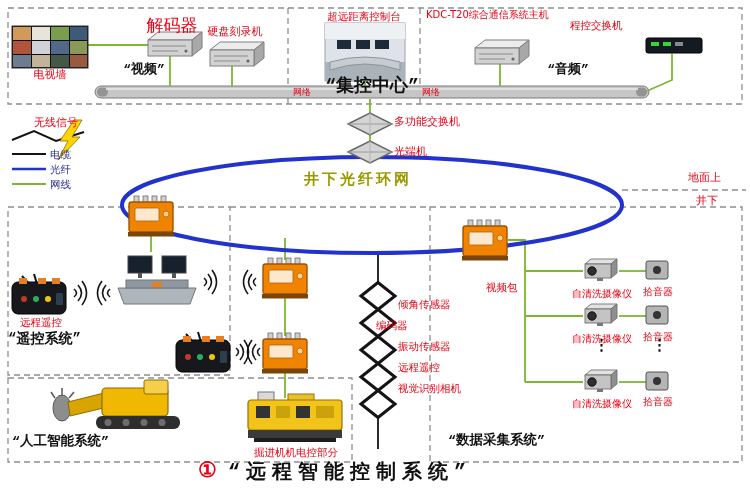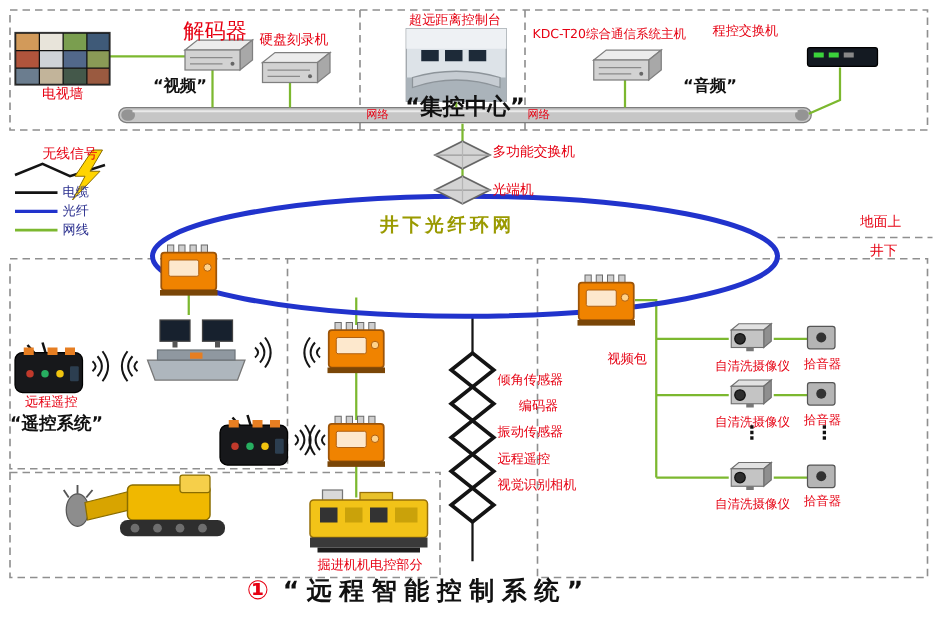--- a/index.html
+++ b/index.html
@@ -2,21 +2,21 @@
 <html style="--accent_red: #e60012; --ethernet: #7cb82f; --fiber: #2133cc; --cable: #141414; --ring_text: #9a9a00; --flameproof: #f08300;"><head>
 <meta charset="utf-8">
 <style>
   * { margin:0; padding:0; box-sizing:border-box; }
   body { background:#fff; font-family:"DejaVu Sans","Liberation Sans",sans-serif; }
   .canvas { position:relative; width:750px; height:499px; background:#fff; overflow:hidden; }
   svg.layer { position:absolute; left:0; top:0; }
   .lbl { position:absolute; white-space:nowrap; line-height:1.15; color:#111; }
   .red  { color:var(--accent_red,#e60012); }
   .blue { color:#2a2f8e;text-align:center; }
-  .bold { font-weight:bold; }
+  .bold { font-weight:bold;font-family:Liberation Mono, monospace; }
   .ctr  { text-align:center; }
   .dashed-box  { fill:none; stroke:#8f8f8f; stroke-width:1.3; stroke-dasharray:6 4; }
   .dashed-line { stroke:#8f8f8f; stroke-width:1.3; stroke-dasharray:6 4; }
   .eth { stroke:var(--ethernet,#7cb82f); fill:none; stroke-width:1.8; }
   .cbl { stroke:var(--cable,#141414);   fill:none; stroke-width:1.8; }
   .fib-ring { stroke:var(--fiber,#2133cc); stroke-width:4;   fill:none; }
   .fib-s    { stroke:var(--fiber,#2133cc); stroke-width:2.6; }
   .eth-s    { stroke:var(--ethernet,#7cb82f); stroke-width:2.2; }
   .ring-lbl { color:var(--ring_text,#9a9a00); }
 </style>
@@ -242,21 +242,21 @@
       <rect x="6" y="46" width="82" height="4" fill="#1d1d1d"></rect>
     </g>
   </svg>
 
   <div class="lbl red ctr" style="left:16px;top:69px;width:68px;font-size:11px">电视墙</div>
   <div class="lbl red ctr" style="left:144px;top:16px;width:56px;font-size:17px">解码器</div>
   <div class="lbl red ctr" style="left:200px;top:26px;width:70px;font-size:11px">硬盘刻录机</div>
   <div class="lbl bold ctr" style="left:104px;top:63px;width:80px;font-size:13px">“视频”</div>
   <div class="lbl red ctr" style="left:306px;top:10px;width:116px;font-size:10.5px">超远距离控制台</div>
   <div class="lbl bold ctr" style="left:322px;top:76px;width:100px;font-size:18px">“集控中心”</div>
-  <div class="lbl red" style="left:426px;top:22px;font-size:10px">KDC-T20综合通信系统主机</div>
+  <div class="lbl red" style="left:426px;top:9px;font-size:10px">KDC-T20综合通信系统主机</div>
   <div class="lbl red" style="left:570px;top:19px;font-size:10.5px">程控交换机</div>
   <div class="lbl bold ctr" style="left:528px;top:63px;width:80px;font-size:13px">“音频”</div>
   <div class="lbl red" style="left:293px;top:87px;font-size:9px">网络</div>
   <div class="lbl red" style="left:422px;top:87px;font-size:9px">网络</div>
 
   <div class="lbl red" style="left:34px;top:117px;font-size:11px">无线信号</div>
   <div class="lbl blue" style="left:50px;top:148px;font-size:10.5px">电缆</div>
   <div class="lbl blue" style="left:50px;top:163px;font-size:10.5px">光纤</div>
   <div class="lbl blue" style="left:50px;top:178px;font-size:10.5px">网线</div>
 
@@ -264,36 +264,38 @@
   <div class="lbl red" style="left:394px;top:146px;font-size:11px">光端机</div>
 
 
   <div class="lbl bold ctr ring-lbl" style="left:278px;top:172px;width:160px;font-size:15px;letter-spacing:3px">井下光纤环网</div>
   <div class="lbl red" style="left:688px;top:172px;font-size:11px">地面上</div>
   <div class="lbl red" style="left:696px;top:195px;font-size:11px">井下</div>
 
   <div class="lbl red ctr" style="left:10px;top:316px;width:62px;font-size:10.5px">远程遥控</div>
   <div class="lbl bold" style="left:8px;top:331px;font-size:14px">“遥控系统”</div>
 
+  <div class="lbl bold" style="left:12px;top:434px;font-size:13.5px">“人工智能系统”</div>
   <div class="lbl red ctr" style="left:242px;top:446px;width:108px;font-size:10.5px">掘进机机电控部分</div>
 
   <div class="lbl red" style="left:398px;top:298px;font-size:10.5px">倾角传感器</div>
-  <div class="lbl red" style="left:415px;top:319px;font-size:10.5px">编码器</div>
+  <div class="lbl red" style="left:376px;top:319px;font-size:10.5px">编码器</div>
   <div class="lbl red" style="left:398px;top:340px;font-size:10.5px">振动传感器</div>
   <div class="lbl red" style="left:398px;top:361px;font-size:10.5px">远程遥控</div>
   <div class="lbl red" style="left:398px;top:382px;font-size:10.5px">视觉识别相机</div>
 
   <div class="lbl red" style="left:486px;top:281px;font-size:10.5px">视频包</div>
   <div class="lbl red ctr" style="left:561px;top:288px;width:82px;font-size:10px">自清洗摄像仪</div>
   <div class="lbl red ctr" style="left:561px;top:333px;width:82px;font-size:10px">自清洗摄像仪</div>
   <div class="lbl red ctr" style="left:561px;top:398px;width:82px;font-size:10px">自清洗摄像仪</div>
   <div class="lbl red ctr" style="left:640px;top:286px;width:36px;font-size:10px">拾音器</div>
   <div class="lbl red ctr" style="left:640px;top:331px;width:36px;font-size:10px">拾音器</div>
   <div class="lbl red ctr" style="left:640px;top:396px;width:36px;font-size:10px">拾音器</div>
   <div class="lbl bold" style="left:594px;top:338px;font-size:15px">⋮</div>
   <div class="lbl bold" style="left:652px;top:338px;font-size:15px">⋮</div>
+  <div class="lbl bold" style="left:448px;top:433px;font-size:13.5px">“数据采集系统”</div>
 
   <div class="lbl ctr" style="left:0;top:460px;width:670px">
     <span class="red bold" style="font-size:21px;vertical-align:middle">①</span>
     <span class="bold" style="font-size:20px;letter-spacing:6px;vertical-align:middle;margin-left:6px">“远程智能控制系统”</span>
   </div>
 
 </div>
 
 </body></html>

